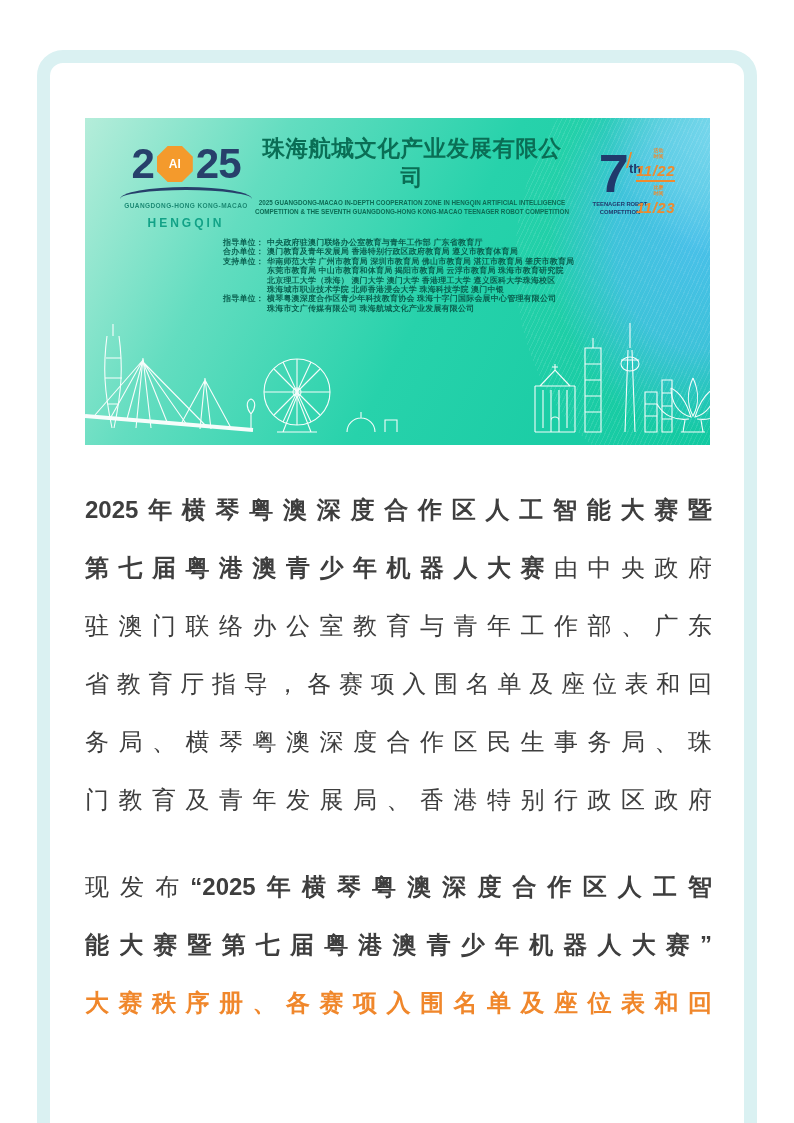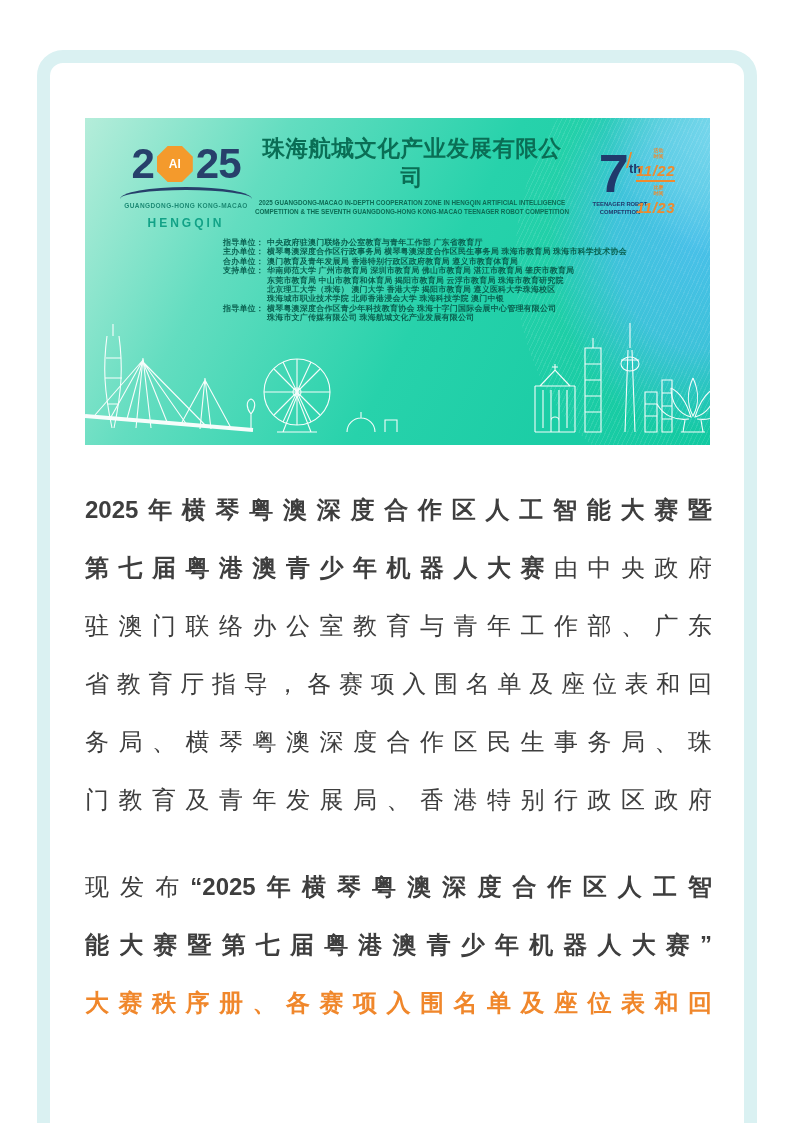--- a/index.html
+++ b/index.html
@@ -118,38 +118,34 @@
         </div>
       </div>
     </div>
 
     <div class="orgs">
       <div class="org-row">
           <span class="org-label">指导单位：</span>
           <span class="org-text">中央政府驻澳门联络办公室教育与青年工作部  广东省教育厅</span>
         </div>
       <div class="org-row">
-          <span class="org-label">主办单位：</span>
-          <span class="org-text">横琴粤澳深度合作区行政事务局  横琴粤澳深度合作区民生事务局  珠海市教育局  珠海市科学技术协会</span>
-        </div>
-      <div class="org-row">
           <span class="org-label">合办单位：</span>
           <span class="org-text">澳门教育及青年发展局  香港特别行政区政府教育局  遵义市教育体育局</span>
         </div>
       <div class="org-row">
           <span class="org-label">支持单位：</span>
           <span class="org-text">华南师范大学  广州市教育局  深圳市教育局  佛山市教育局  湛江市教育局  肇庆市教育局</span>
         </div>
       <div class="org-row">
           <span class="org-label"></span>
           <span class="org-text">东莞市教育局  中山市教育和体育局  揭阳市教育局  云浮市教育局  珠海市教育研究院</span>
         </div>
       <div class="org-row">
           <span class="org-label"></span>
-          <span class="org-text">北京理工大学（珠海）  澳门大学  香港大学  揭阳市教育局  遵义医科大学珠海校区</span>
+          <span class="org-text">北京理工大学（珠海）  澳门大学  澳门大学  香港理工大学  遵义医科大学珠海校区</span>
         </div>
       <div class="org-row">
           <span class="org-label"></span>
           <span class="org-text">珠海城市职业技术学院  北师香港浸会大学  珠海科技学院  澳门中银</span>
         </div>
       <div class="org-row">
           <span class="org-label">指导单位：</span>
           <span class="org-text">横琴粤澳深度合作区青少年科技教育协会  珠海十字门国际会展中心管理有限公司</span>
         </div>
       <div class="org-row">

